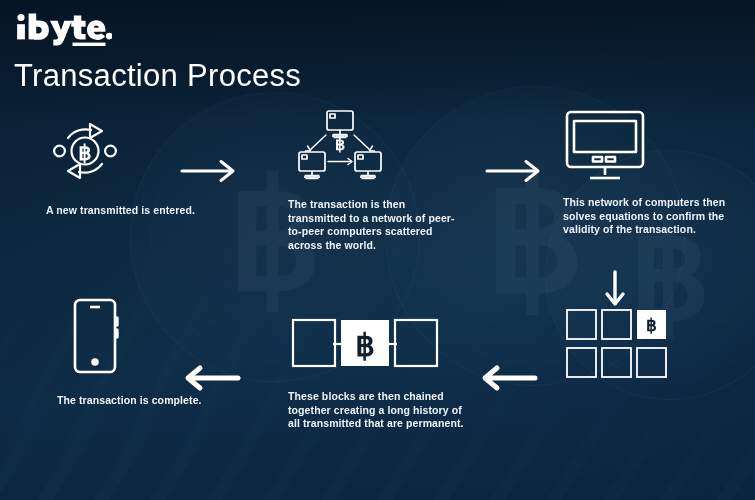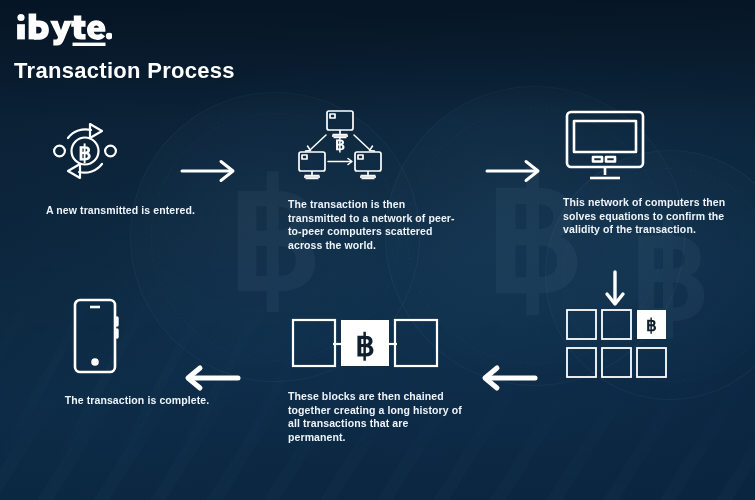--- a/index.html
+++ b/index.html
@@ -50,21 +50,21 @@
     pointer-events:none; }
   
   .topshade{ position:absolute; left:0; top:0; width:755px; height:120px;
     background:linear-gradient(to bottom, rgba(5,18,32,.78), rgba(5,18,32,0)); pointer-events:none; }
 
   
   #logo { position:absolute; left:14px; top:14px; height:34px; display:flex; align-items:flex-end; }
   #logo svg{ display:block; }
   #title {
     position:absolute; left:14px; top:58px;
-    color:#ffffff; font-size:22px; letter-spacing:.3px; font-weight:700;
+    color:#ffffff; font-size:31px; letter-spacing:.3px; font-weight:400;
     font-family:"Liberation Sans", sans-serif;
   }
 
   
   .step{ position:absolute; }
   .cap{
     color:#eef4fa; font-size:10.5px; line-height:13.6px;
     font-family:"Liberation Sans", sans-serif; font-weight:bold;
     letter-spacing:.1px;
   }
@@ -73,21 +73,21 @@
   #step1{ left:46px; top:112px; width:170px; }
   #step1 .icon{ margin:0 6px 14px 0; }
   #step2{ left:288px; top:108px; width:178px; }
   #step2 .icon{ margin:0 0 12px 8px; }
   #step3{ left:563px; top:110px; width:168px; }
   #step3 .icon{ margin:0 0 14px 2px; }
   #step4{ left:563px; top:308px; width:172px; }
   #step4 .icon{ margin:0 0 18px 2px; }
   #step5{ left:288px; top:318px; width:180px; }
   #step5 .icon{ margin:0 0 20px 3px; }
-  #step6{ left:57px; top:298px; width:160px;text-align:center; }
+  #step6{ left:57px; top:298px; width:160px; }
   #step6 .icon{ margin:0 0 20px 14px; }
 
   
   .conn{ position:absolute; }
   #arrow1{ left:180px; top:158px; }
   #arrow2{ left:485px; top:158px; }
   #arrowdown{ left:602px; top:270px; }
   #arrow3{ left:477px; top:364px; }
   #arrow4{ left:180px; top:364px; }
 </style>
@@ -204,21 +204,21 @@
     <svg class="icon" width="148" height="52" viewBox="0 0 148 52">
       <g stroke="#ffffff" stroke-width="2.2" fill="none">
         <path d="M42 26 h8"></path>
         <path d="M98 26 h8"></path>
         <rect x="2" y="2" width="42" height="46"></rect>
         <rect x="104" y="2" width="42" height="46"></rect>
       </g>
       <rect x="50" y="2" width="48" height="46" fill="#ffffff"></rect>
       <text x="74" y="38" text-anchor="middle" font-family="Liberation Serif, serif" font-size="31" font-weight="bold" fill="#101f2e">฿</text>
     </svg>
-    <div class="cap">These blocks are then chained together creating a long history of all transactions that are permanent.</div>
+    <div class="cap">These blocks are then chained together creating a long history of all transmitted that are permanent.</div>
   </div>
 
   <div class="step" id="step6">
     <svg class="icon" width="54" height="76" viewBox="0 0 54 76">
       <g fill="none" stroke="#ffffff" stroke-width="2.6" stroke-linejoin="round">
         <rect x="4" y="2" width="40" height="72" rx="5"></rect>
         <path d="M19 9 h10"></path>
         <path d="M46 20 v7" stroke-width="3.4" stroke-linecap="round"></path>
         <path d="M46 32 v7" stroke-width="3.4" stroke-linecap="round"></path>
       </g>

